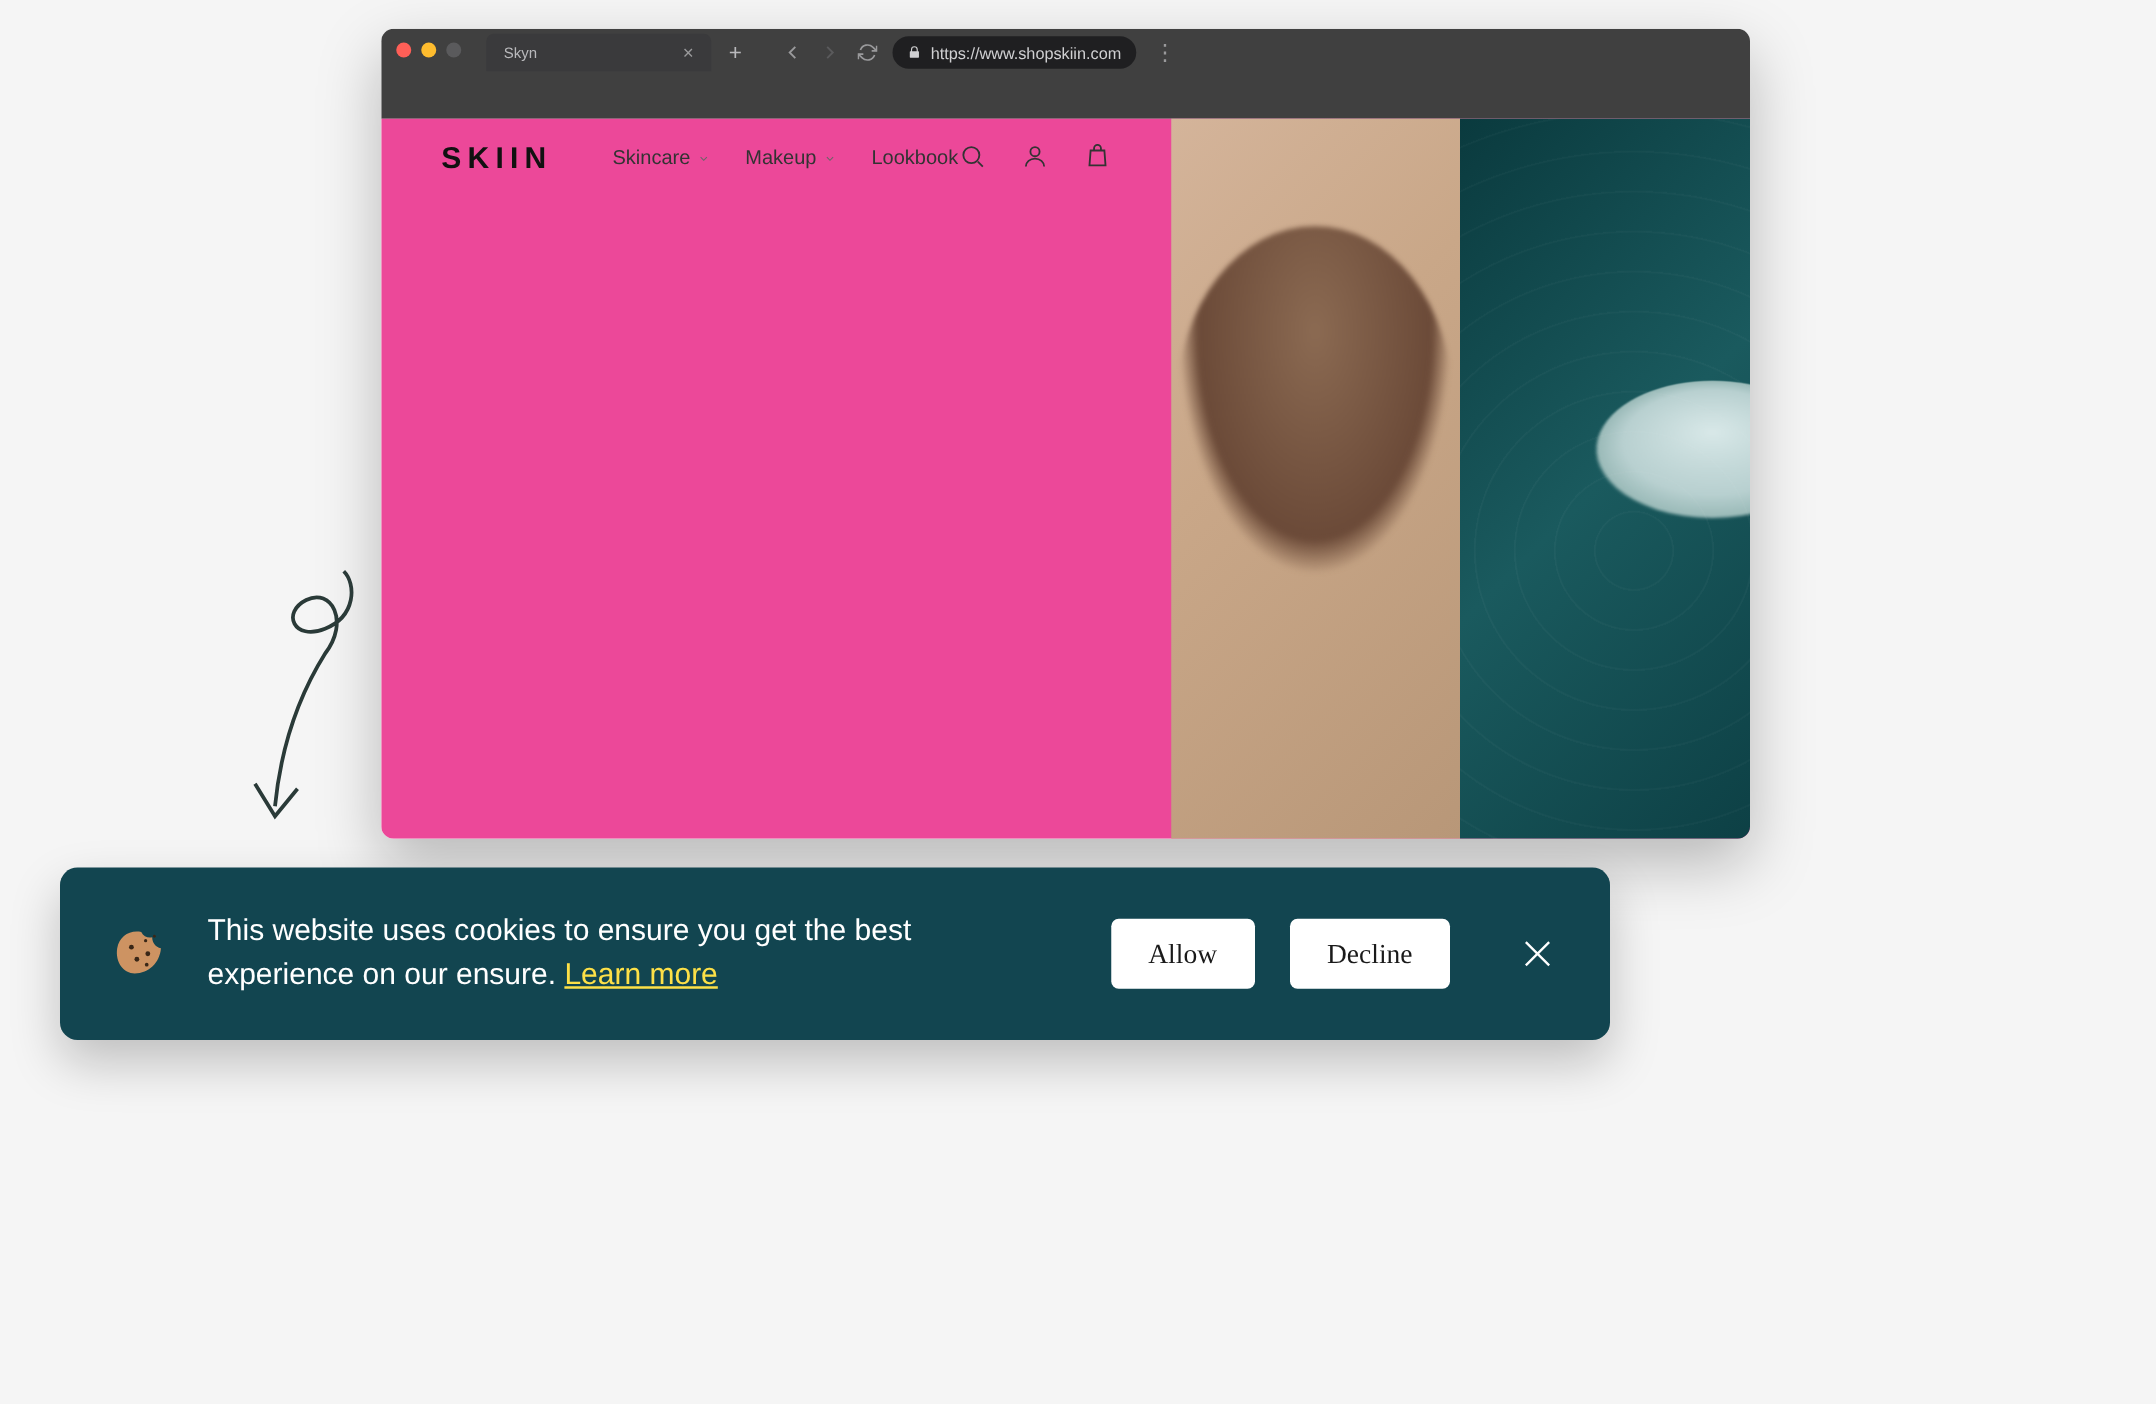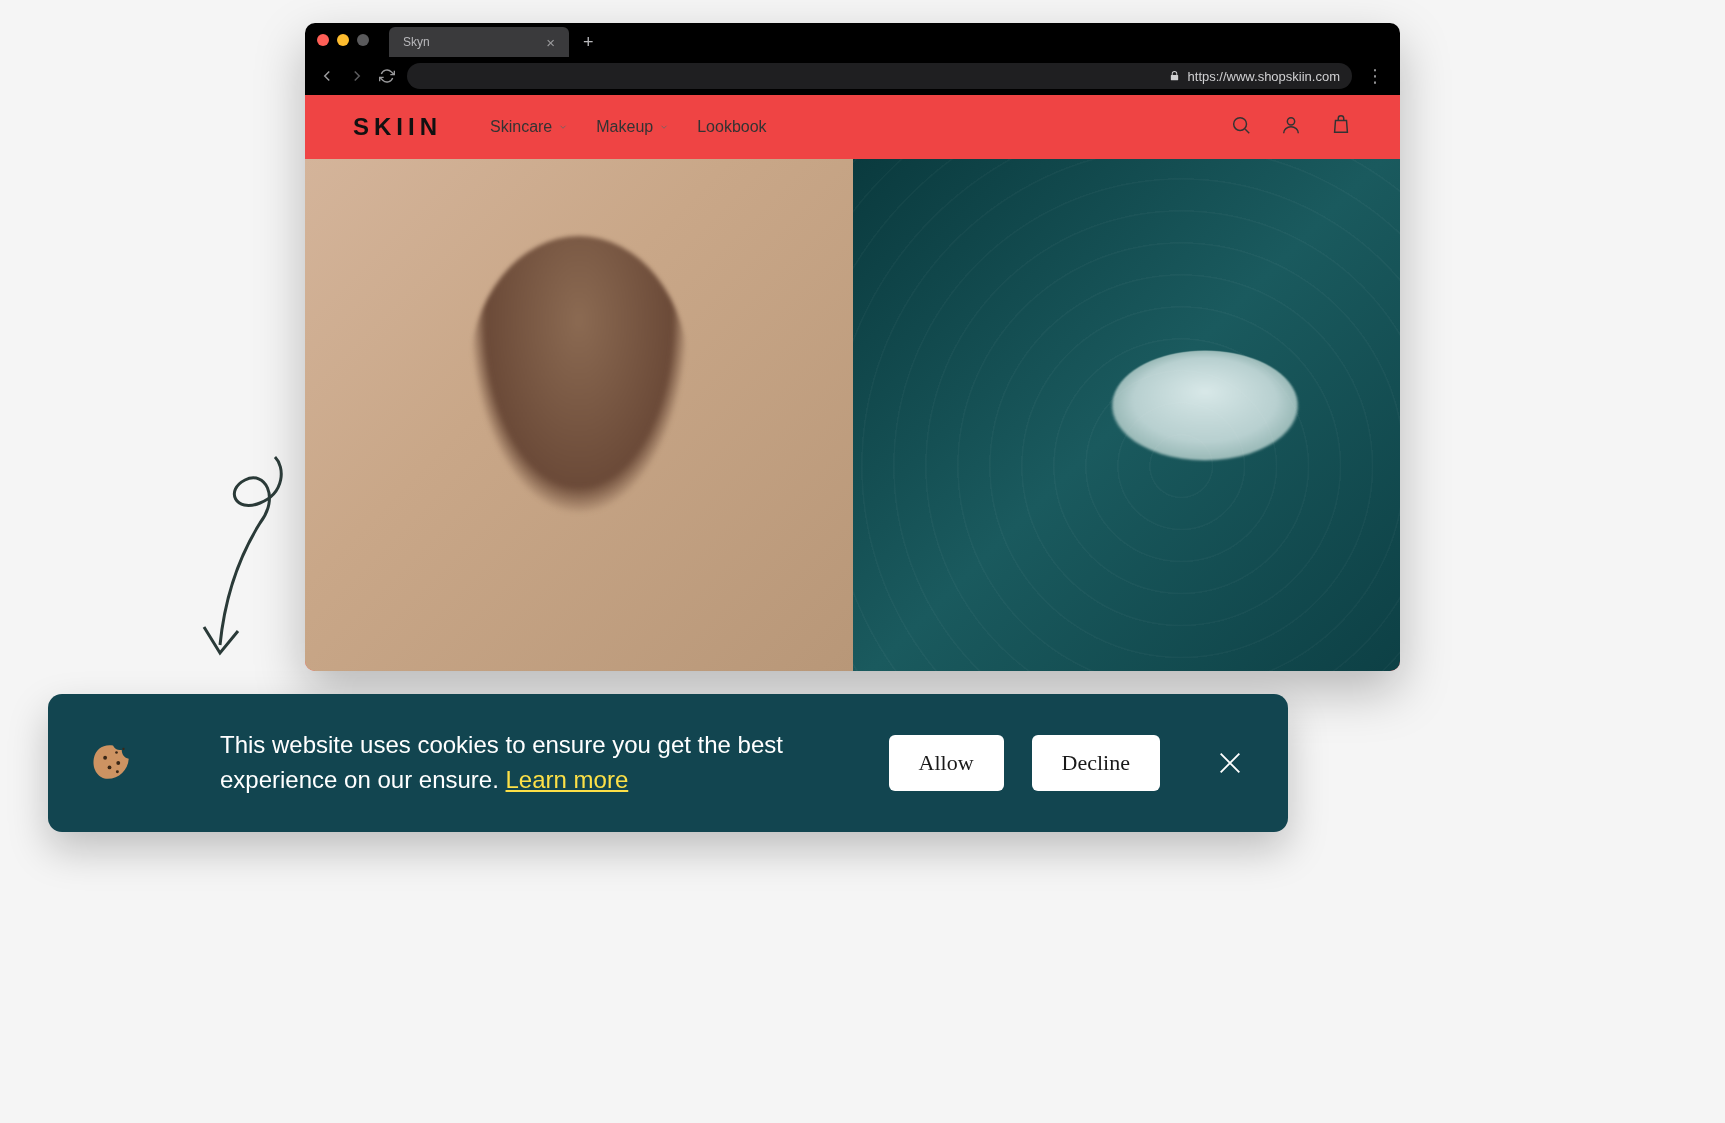--- a/index.html
+++ b/index.html
@@ -16,24 +16,24 @@
       left: 305px;
       top: 23px;
       width: 1095px;
       height: 648px;
       background: #fff;
       border-radius: 10px;
       box-shadow: 0 20px 50px rgba(0,0,0,0.25);
       overflow: hidden;
     }
     .browser-chrome {
-      background: #000000;
+      background: #404040;
       height: 72px;
       display: flex;
-      flex-direction: column;
+      flex-direction: row;
     }
     .tab-bar {
       height: 34px;
       display: flex;
       align-items: center;
       padding: 0 12px;
       gap: 8px;
     }
     .traffic-lights {
       display: flex;
@@ -107,24 +107,24 @@
       width: 11px;
       height: 14px;
       color: #d0d0d2;
     }
     .kebab {
       color: #9a9a9c;
       font-size: 18px;
       padding: 0 4px;
     }
     .site-content {
-      background: #ef4444;
+      background: #ec4899;
       height: calc(648px - 72px);
       display: flex;
-      flex-direction: column;
+      flex-direction: row;
     }
     .site-header {
       height: 64px;
       display: flex;
       align-items: center;
       padding: 0 48px;
     }
     .brand {
       font-size: 24px;
       font-weight: 700;
@@ -225,21 +225,21 @@
       padding: 0 44px;
       box-shadow: 0 18px 40px rgba(0,0,0,0.22);
       color: #fff;
     }
     .cookie-icon {
       width: 42px;
       height: 42px;
       flex-shrink: 0;
     }
     .cookie-text {
-      margin-left: 86px;
+      margin-left: 32px;
       font-size: 24px;
       line-height: 1.45;
       max-width: 600px;
     }
     .cookie-text a {
       color: #fde047;
       text-decoration: underline;
     }
     .cookie-actions {
       margin-left: auto;

